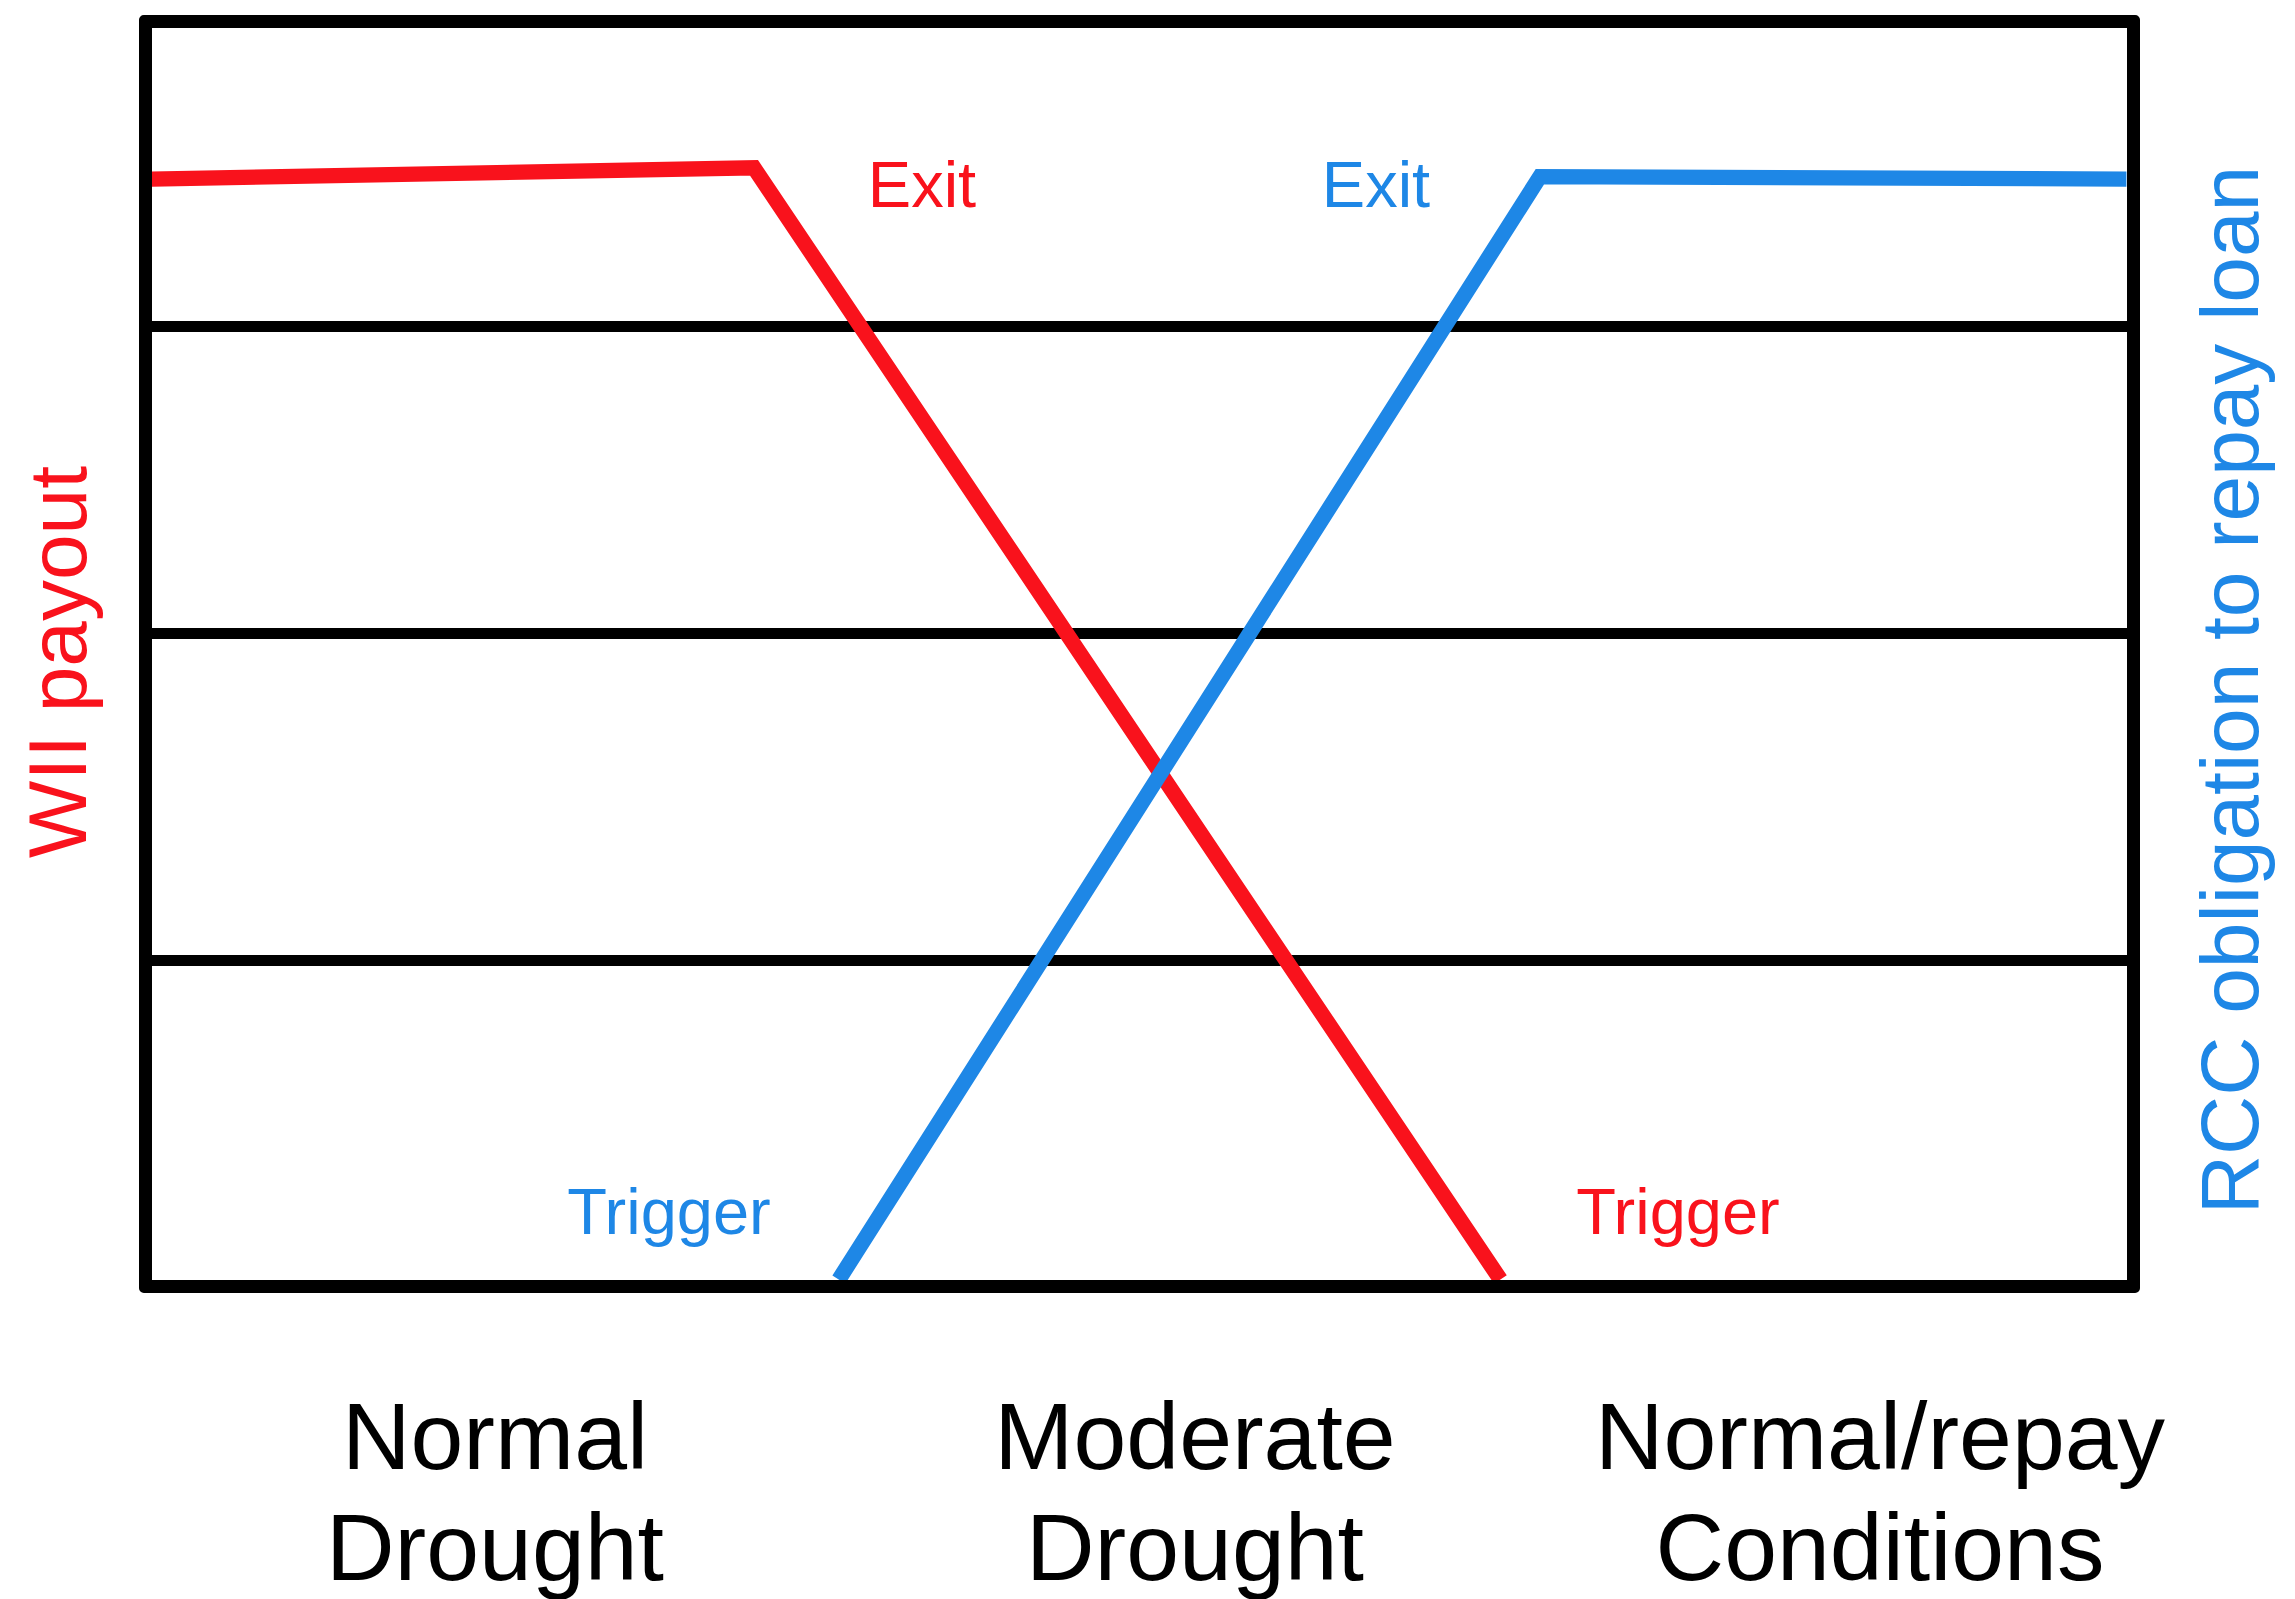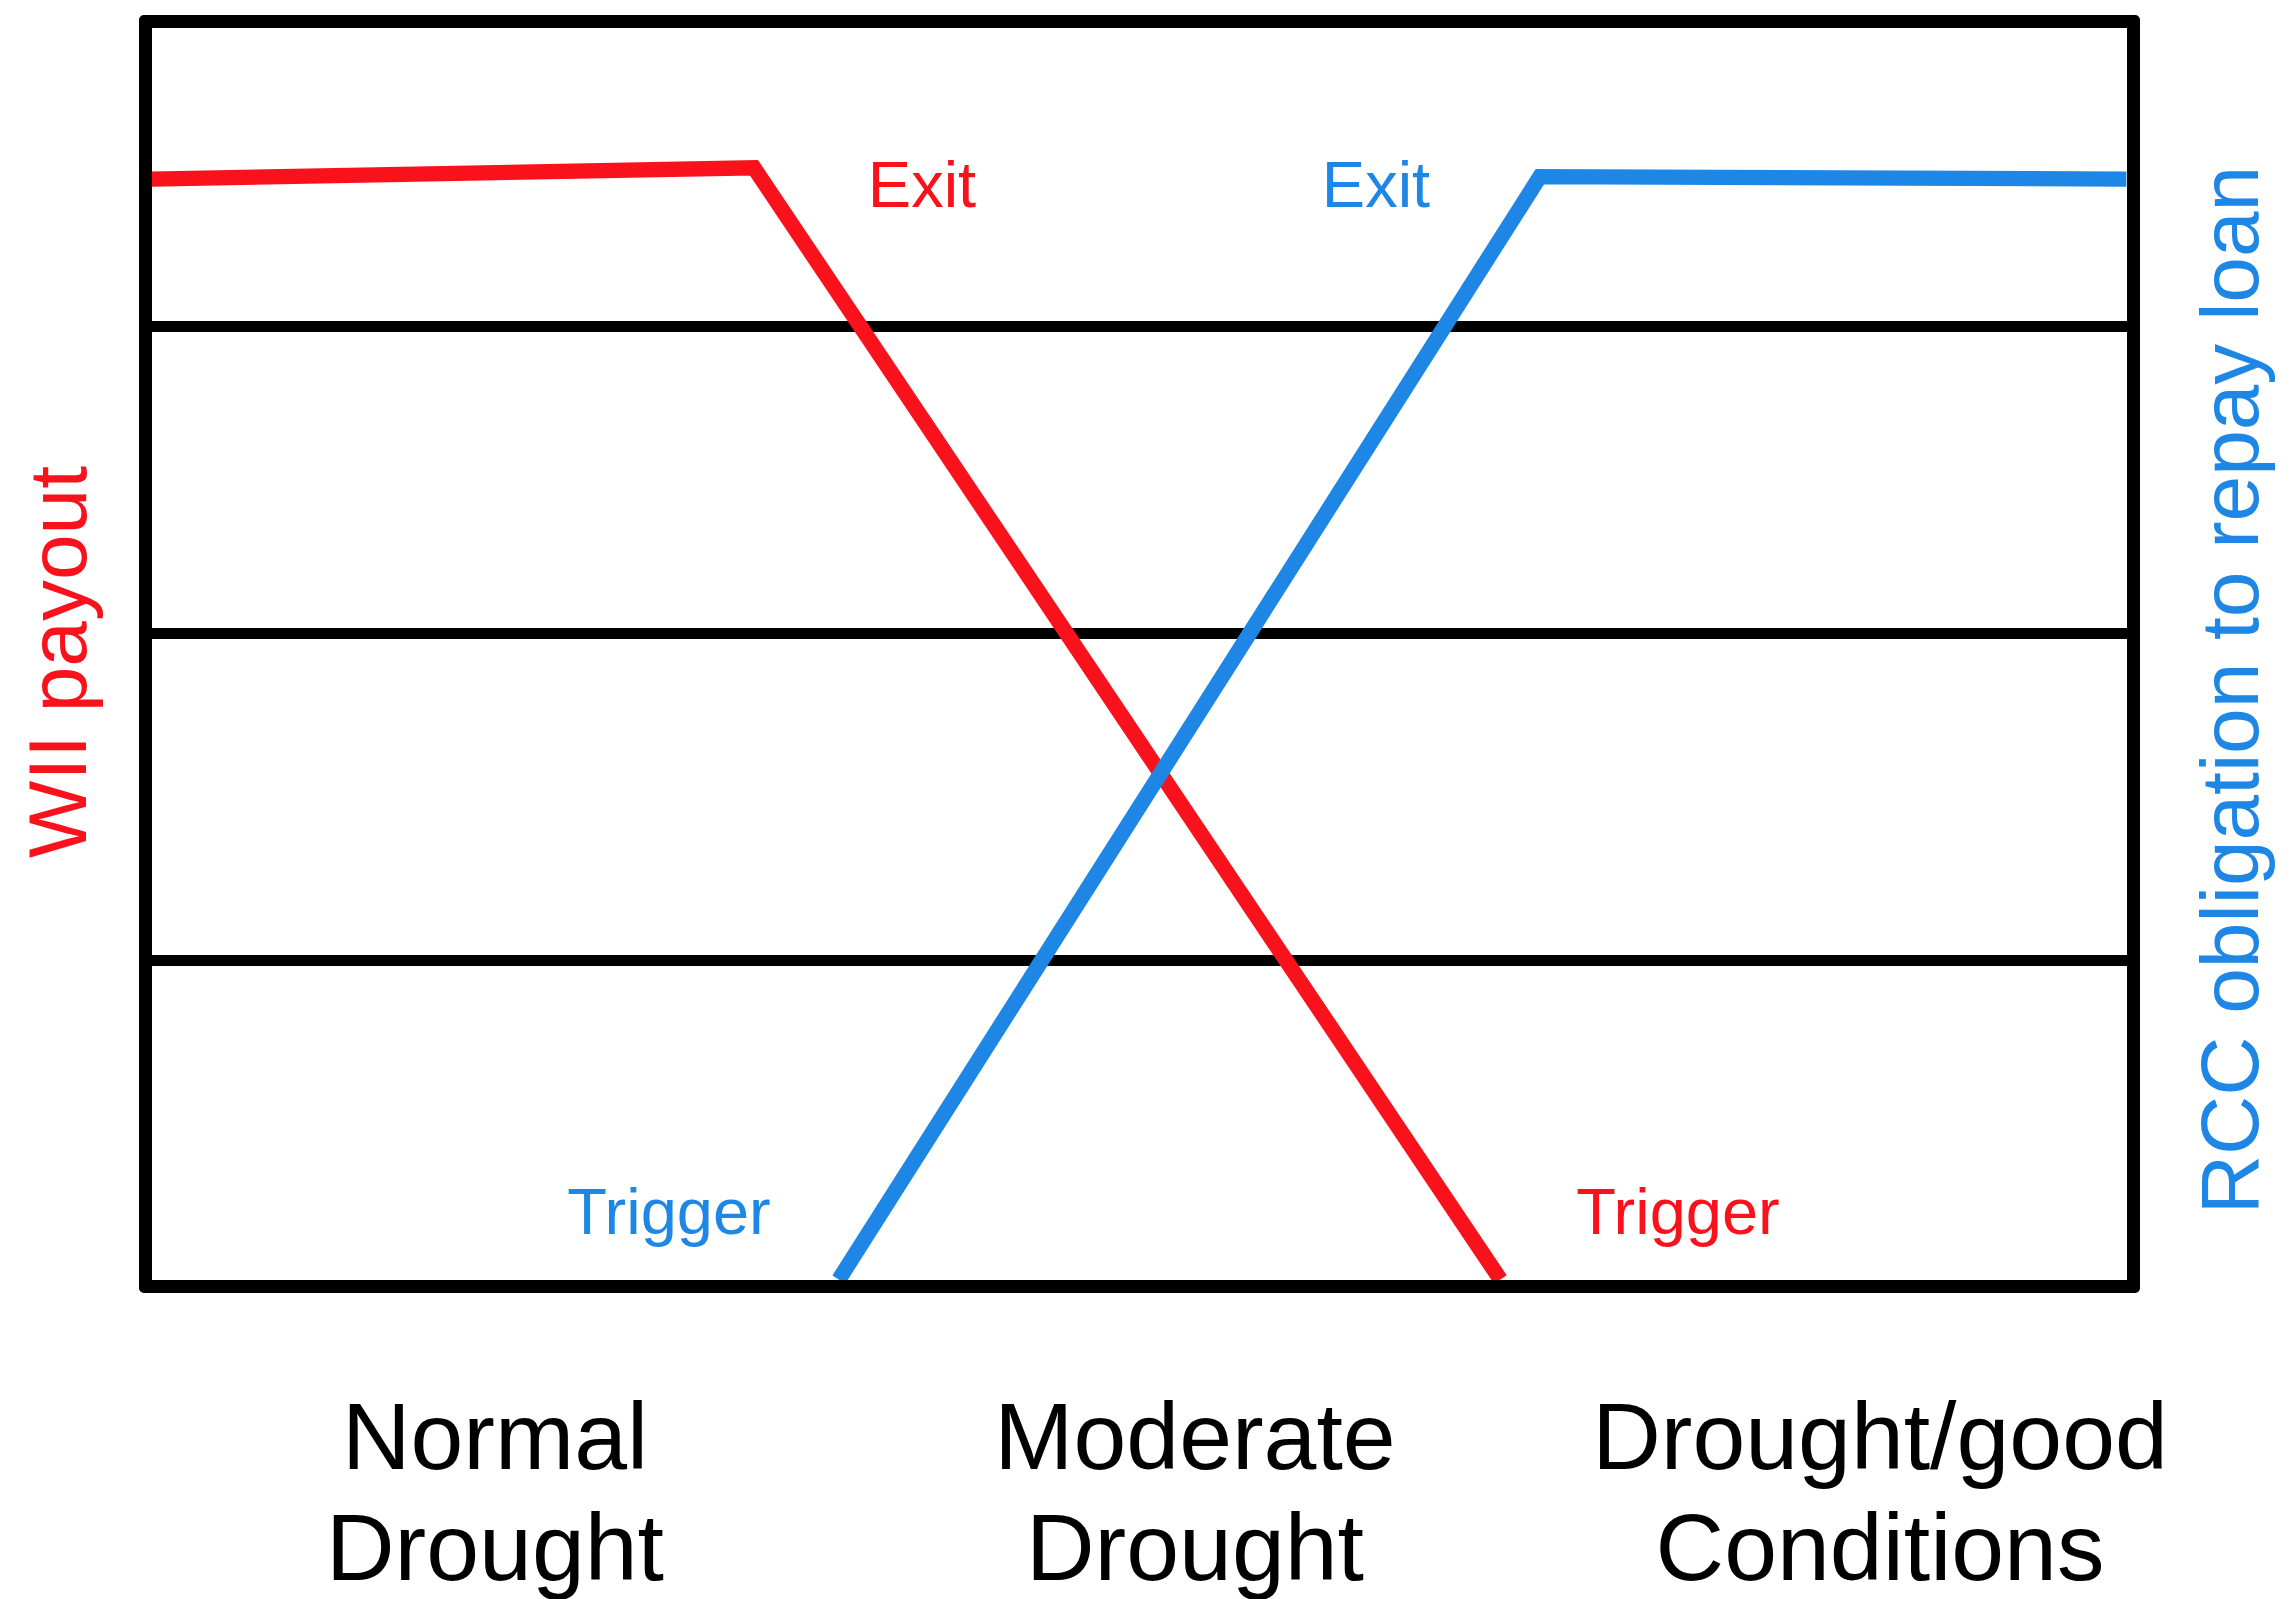--- a/index.html
+++ b/index.html
@@ -103,19 +103,19 @@
   <div id="xticks">
       <div class="xtick" style="left: 495px;">
         <div>Normal</div>
         <div>Drought</div>
       </div>
       <div class="xtick" style="left: 1195px;">
         <div>Moderate</div>
         <div>Drought</div>
       </div>
       <div class="xtick" style="left: 1880px;">
-        <div>Drought/good</div>
+        <div>Normal/repay</div>
         <div>Conditions</div>
       </div>
     </div>
 
 </div>
 
 
 </body></html>

